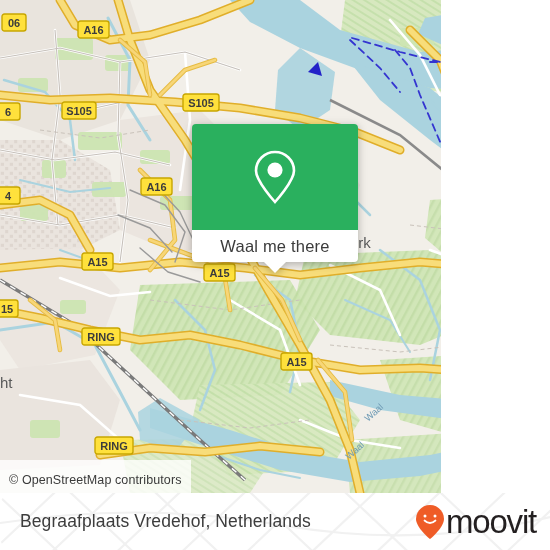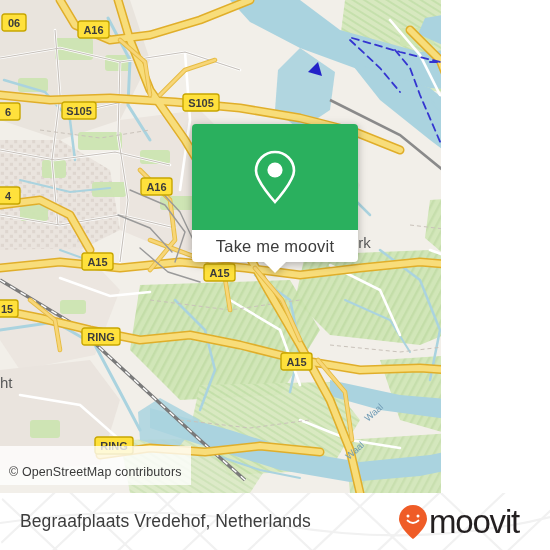--- a/index.html
+++ b/index.html
@@ -15,23 +15,23 @@
   .map {
     position: absolute; left: 0; top: 0;
     width: 441px; height: 493px;
     overflow: hidden;
     background: #f2efe9;
   }
   .map svg { position: absolute; left: 0; top: 0; display: block; }
 
   
   .attrib {
-    position: absolute; left: 0; bottom: 8px;
+    position: absolute; left: 0; bottom: 0;
     background: rgba(255,255,255,0.78);
-    padding: 20px 9px 5px 9px;
+    padding: 14px 9px 5px 9px;
     font-size: 12.5px;
     color: #3a3a3a;
     letter-spacing: 0.1px;
     line-height: 1.1;
     white-space: nowrap;
   }
 
   
   .callout {
     position: absolute;
@@ -81,21 +81,21 @@
     position: relative;
     margin-left: 20px;
     font-size: 17.5px;
     color: #3d3d3d;
     letter-spacing: 0.1px;
     white-space: nowrap;
     z-index: 2;
   }
   .logo {
     position: absolute;
-    right: 31px; top: 50%;
+    right: 14px; top: 50%;
     transform: translateY(-50%);
     display: flex; align-items: center;
     z-index: 2;
   }
   .logo-text {
     font-size: 33px;
     color: #231f20;
     letter-spacing: -1.2px;
     line-height: 1;
     margin-left: 1px;
@@ -368,21 +368,21 @@
   </div>
 
   <div class="callout">
     <div class="callout-green">
       <svg width="48" height="58" viewBox="0 0 48 58">
         <path d="M24 4 C13.5 4 5 12.4 5 22.7 C5 33 24 54 24 54 C24 54 43 33 43 22.7 C43 12.4 34.5 4 24 4 Z" fill="none" stroke="#ffffff" stroke-width="2.6"></path>
         <circle cx="24" cy="22" r="7.6" fill="#ffffff"></circle>
       </svg>
     </div>
     <div class="callout-white">
-      <span class="callout-label">Take me moovit</span>
+      <span class="callout-label">Waal me there</span>
       <span class="callout-tail"></span>
     </div>
   </div>
 
   <div class="footer">
     <svg class="footer-wm" width="550" height="57" viewBox="0 0 550 57">
       <g stroke="#f1f1f1" stroke-width="2.2" fill="none">
         <path d="M-20,70 L70,-15"></path>
           <path d="M40,70 L130,-15"></path>
           <path d="M105,70 L195,-15"></path>

